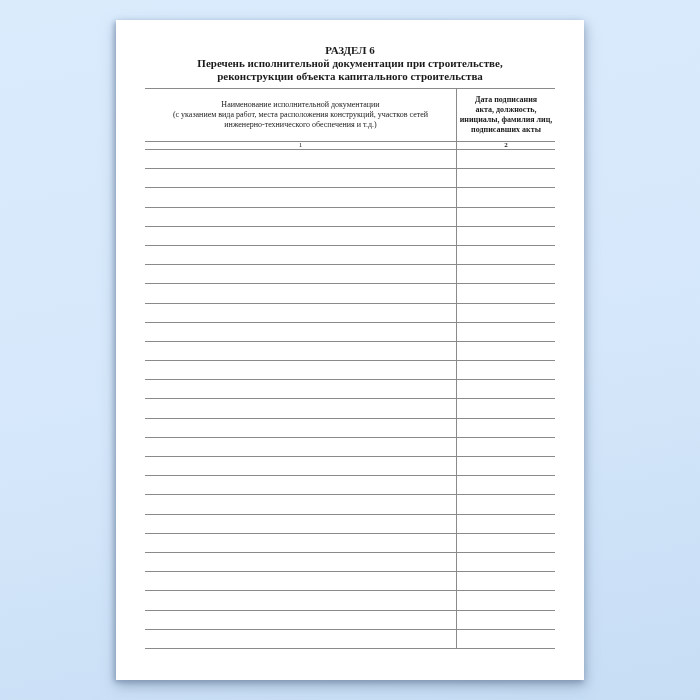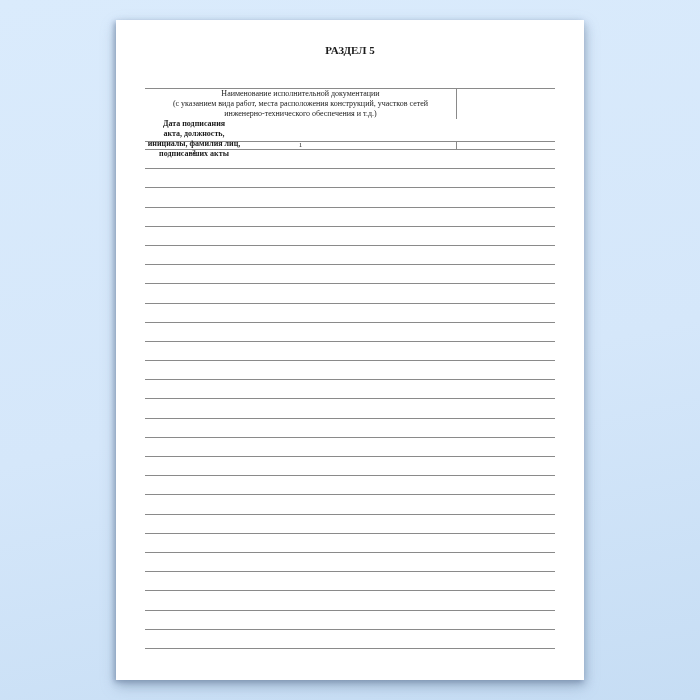--- a/index.html
+++ b/index.html
@@ -27,21 +27,21 @@
   .title-block{
     position:absolute;top:24px;left:29px;width:410px;
     text-align:center;font-weight:bold;
   }
   .doc-title{font-size:11px;line-height:13px;}
   .doc-subtitle{font-size:11px;line-height:13px;white-space:pre-line;}
   .table{
     position:absolute;left:29px;top:68px;width:410px;
     border-top:1px solid var(--table-line);
   }
-  .row{display:flex;box-sizing:border-box;flex-direction:column;}
+  .row{display:flex;box-sizing:border-box;}
   .cell{box-sizing:border-box;}
   .c1{width:312px;border-right:1px solid var(--table-line);}
   .c2{width:98px;font-weight:bold;}
   .header-row{height:53px;border-bottom:1px solid var(--table-line);}
   .header-cell{
     display:flex;align-items:center;justify-content:center;
     font-size:8px;line-height:10px;text-align:center;white-space:pre-line;
   }
   .num-row{height:8px;border-bottom:1px solid var(--table-line);}
   .num-cell{
@@ -49,21 +49,23 @@
     font-size:7px;line-height:7px;
   }
   .body-row{height:19.2px;border-bottom:1px solid var(--table-line);}
 </style>
 </head>
 <body>
 
 <div class="sheet">
 
   <div class="title-block">
-    <div class="doc-title">РАЗДЕЛ 5</div>
+    <div class="doc-title">РАЗДЕЛ 6</div>
+    <div class="doc-subtitle">Перечень исполнительной документации при строительстве,
+реконструкции объекта капитального строительства</div>
   </div>
 
   <div class="table">
 
     <div class="row header-row">
       <div class="cell c1 header-cell">Наименование исполнительной документации
 (с указанием вида работ, места расположения конструкций, участков сетей
 инженерно-технического обеспечения и т.д.)</div>
       <div class="cell c2 header-cell">Дата подписания
 акта, должность,

